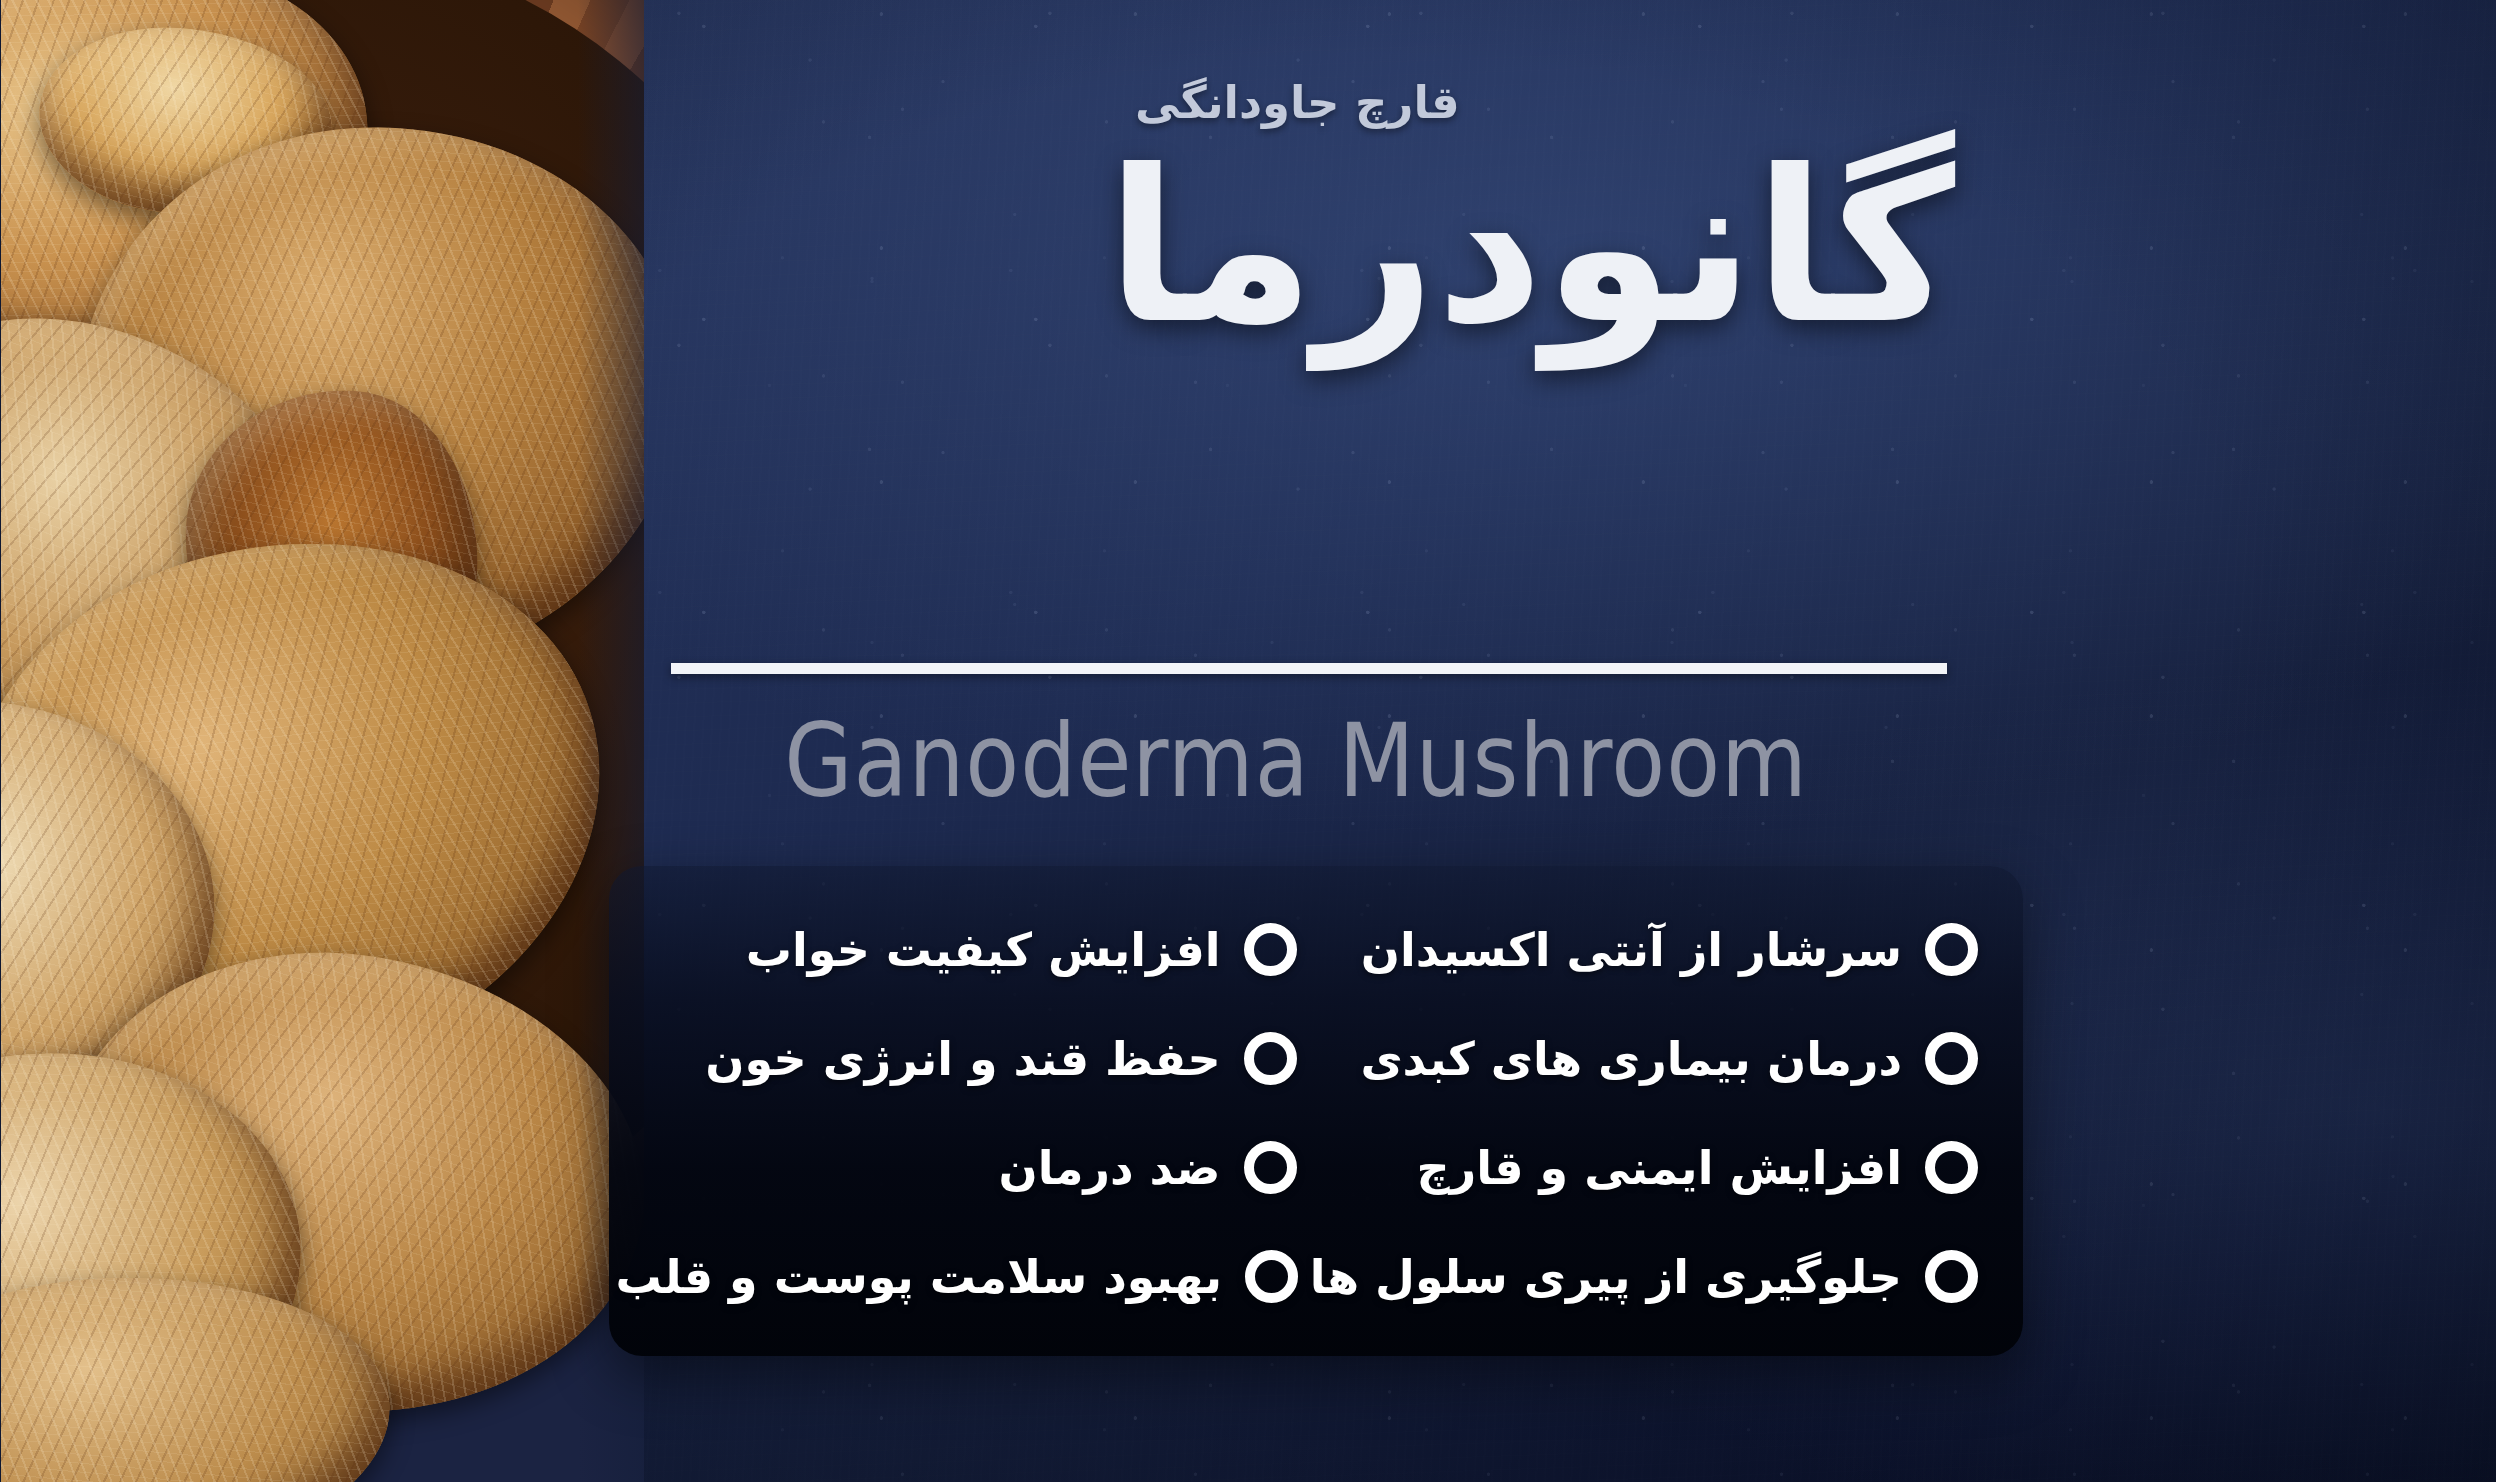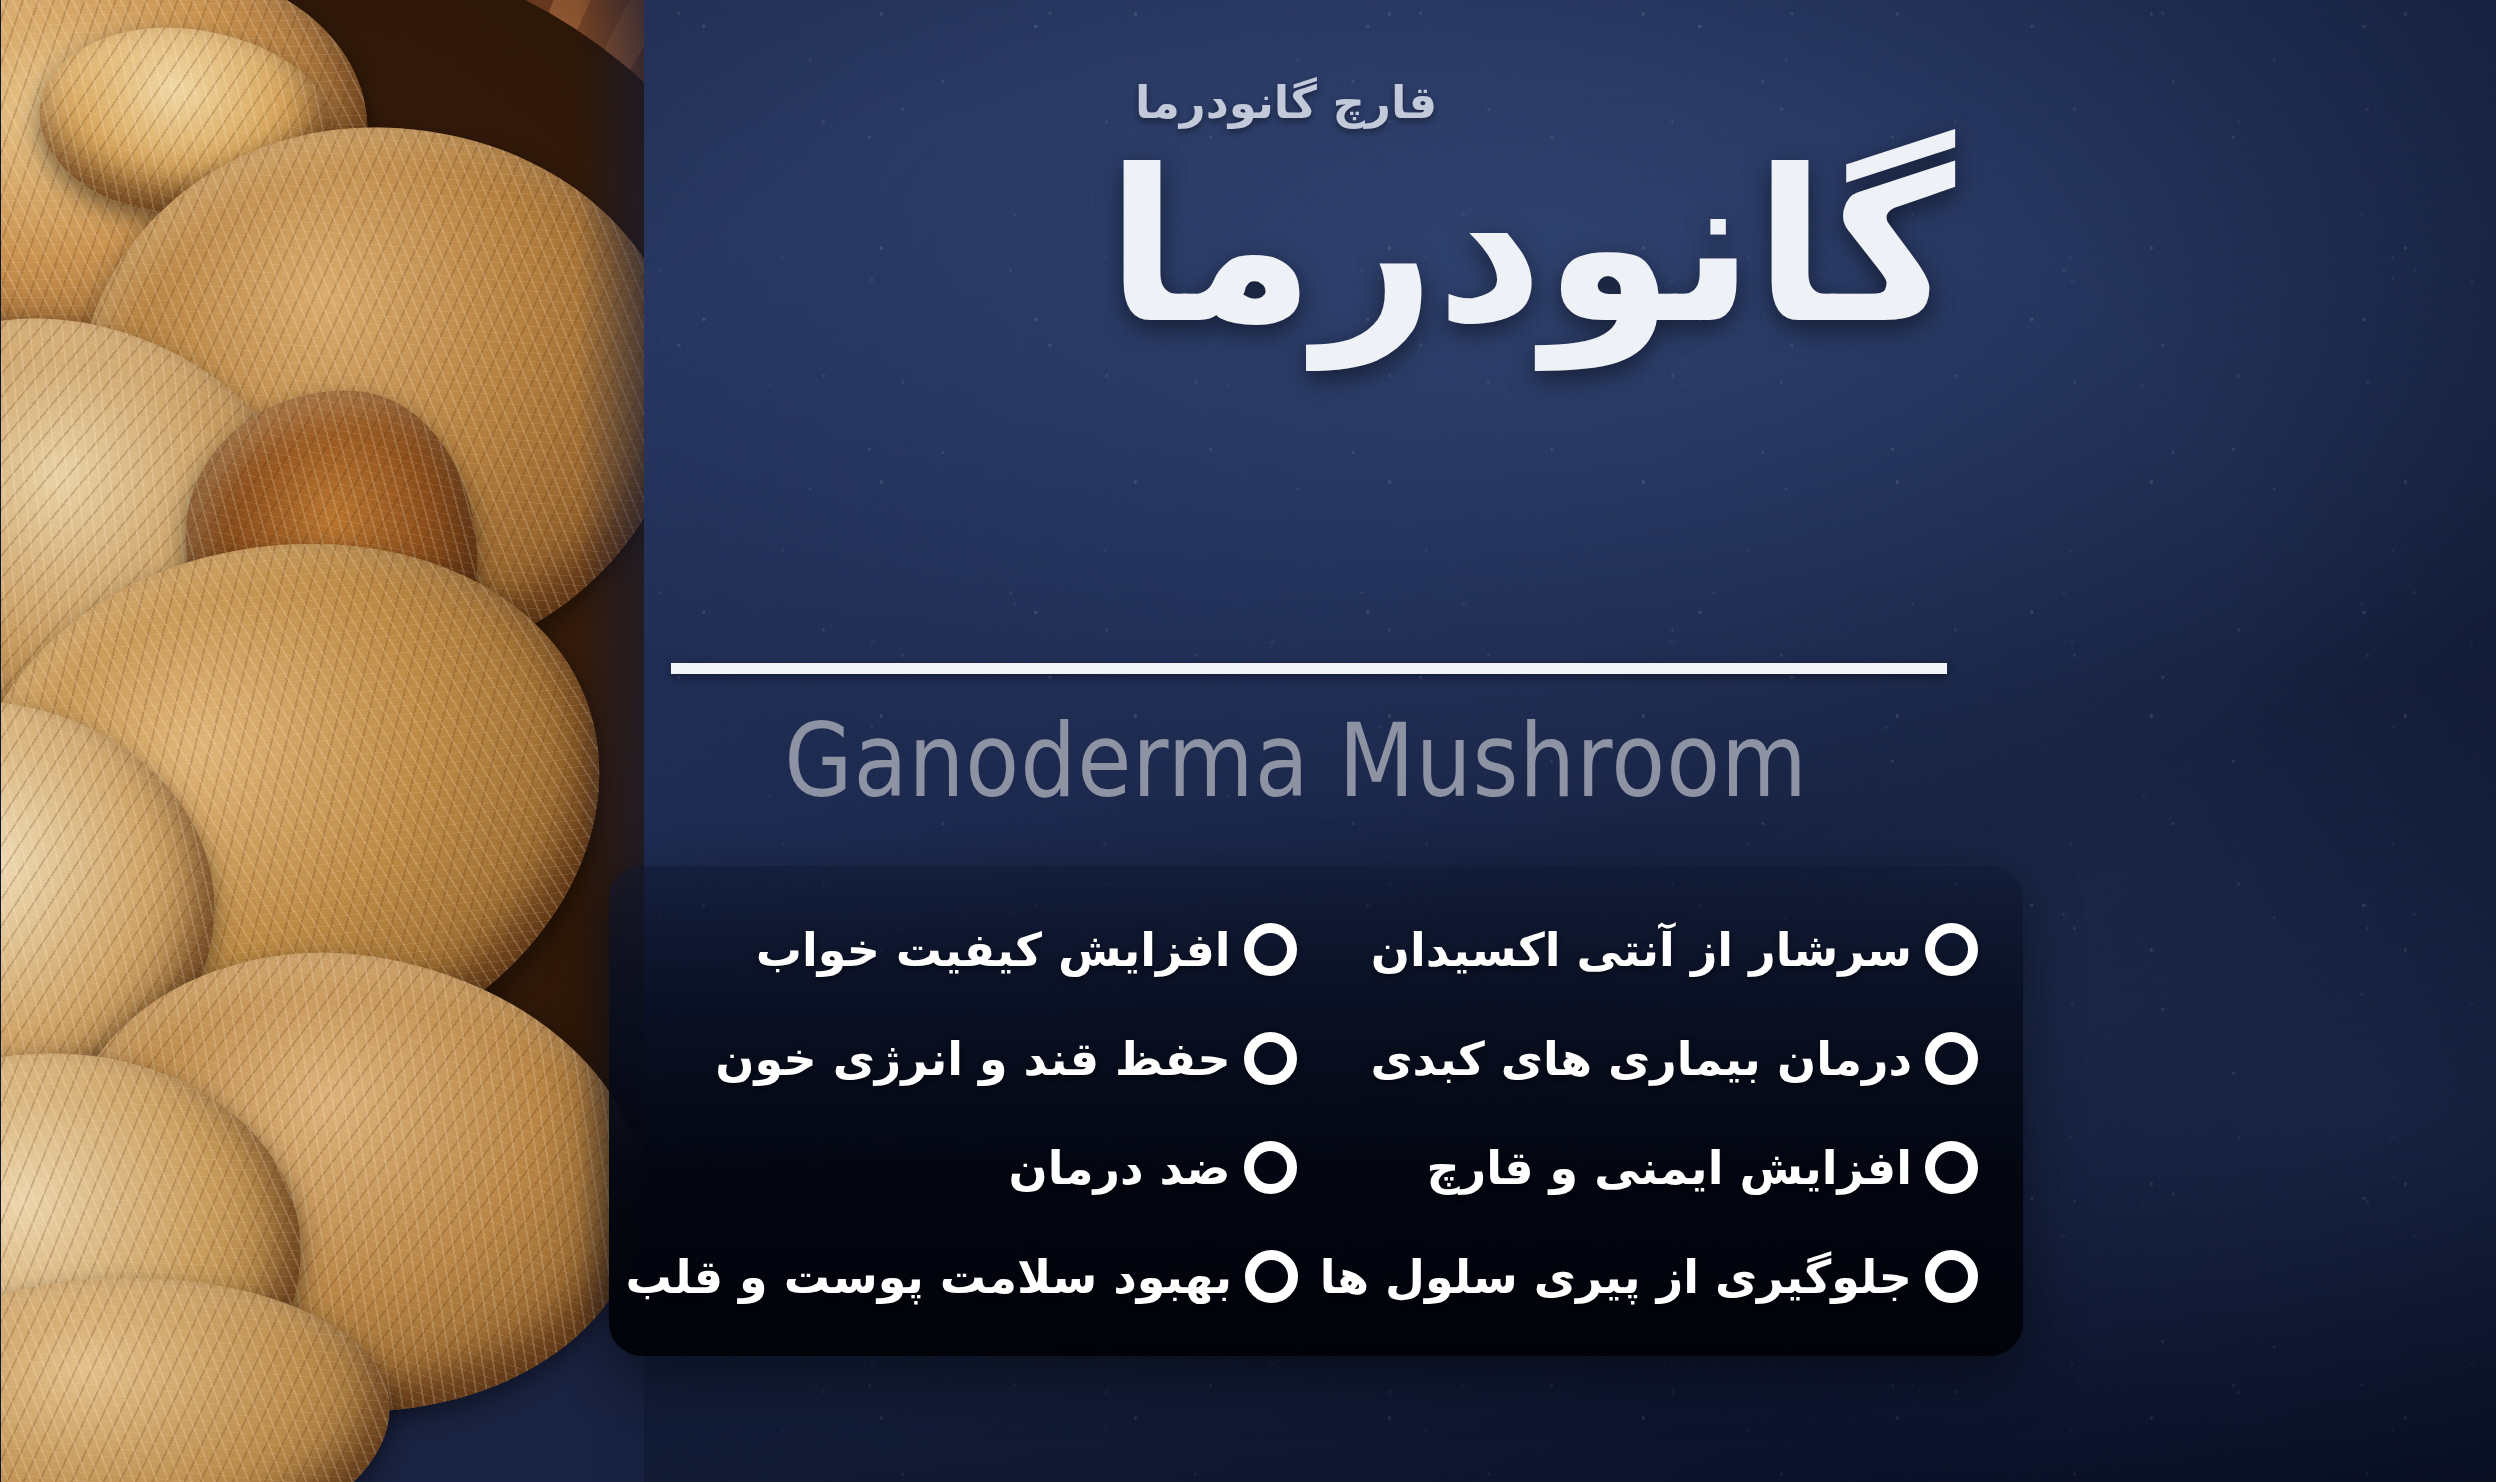--- a/index.html
+++ b/index.html
@@ -249,21 +249,21 @@
     display: flex;
     flex-direction: row;
     align-items: center;
     height: 109px;
     gap: 0;
   }
   .bcell {
     display: flex;
     flex-direction: row;
     align-items: center;
-    gap: 13px;
+    gap: 23px;
     direction: rtl;
   }
   .bcell.right { width: 683px; justify-content: flex-start; }
   .bcell.left  { width: 644px; justify-content: flex-start; }
 
   .bullet {
     flex: 0 0 auto;
     width: 53px;
     height: 53px;
     border-radius: 50%;
@@ -325,21 +325,21 @@
         </div>
       <div class="shroom s10">
           <div class="tex"></div>
         </div>
     </div>
     <div class="photo-edge-fade"></div>
   </div>
 
   <div class="content">
 
-    <div class="kicker">قارچ گانودرما</div>
+    <div class="kicker">قارچ جاودانگی</div>
 
     <div class="title">گانودرما</div>
 
     <div class="divider"></div>
 
     <div class="subtitle">Ganoderma Mushroom</div>
 
     <div class="benefits">
       <div class="benefit-rows">
 

